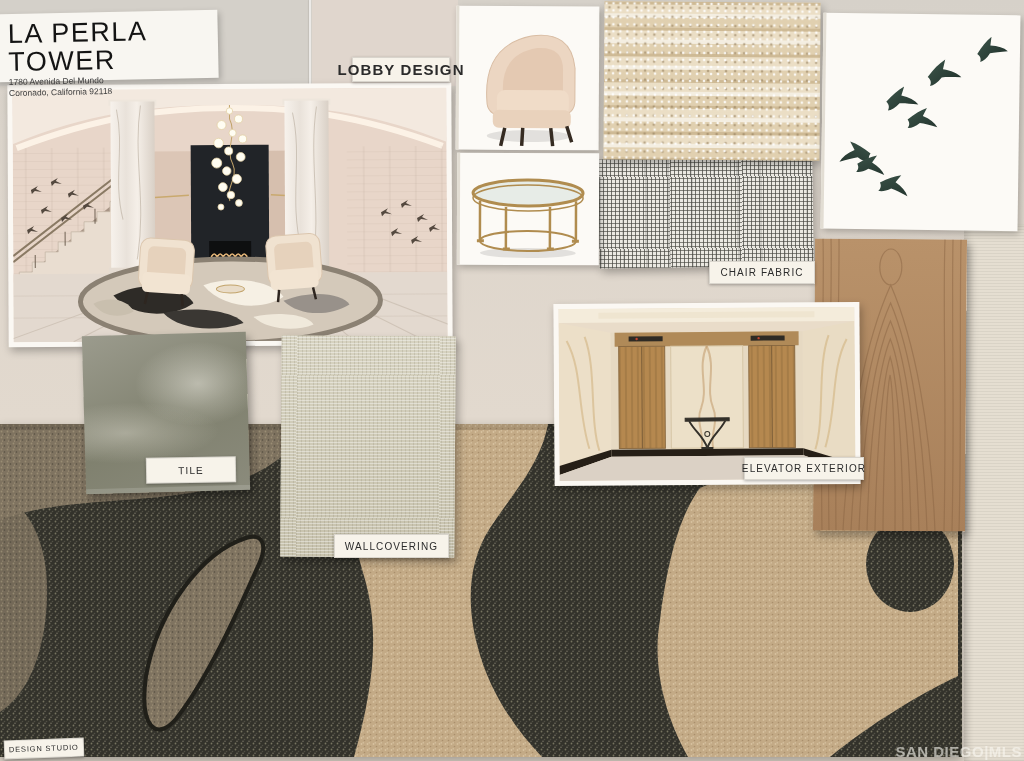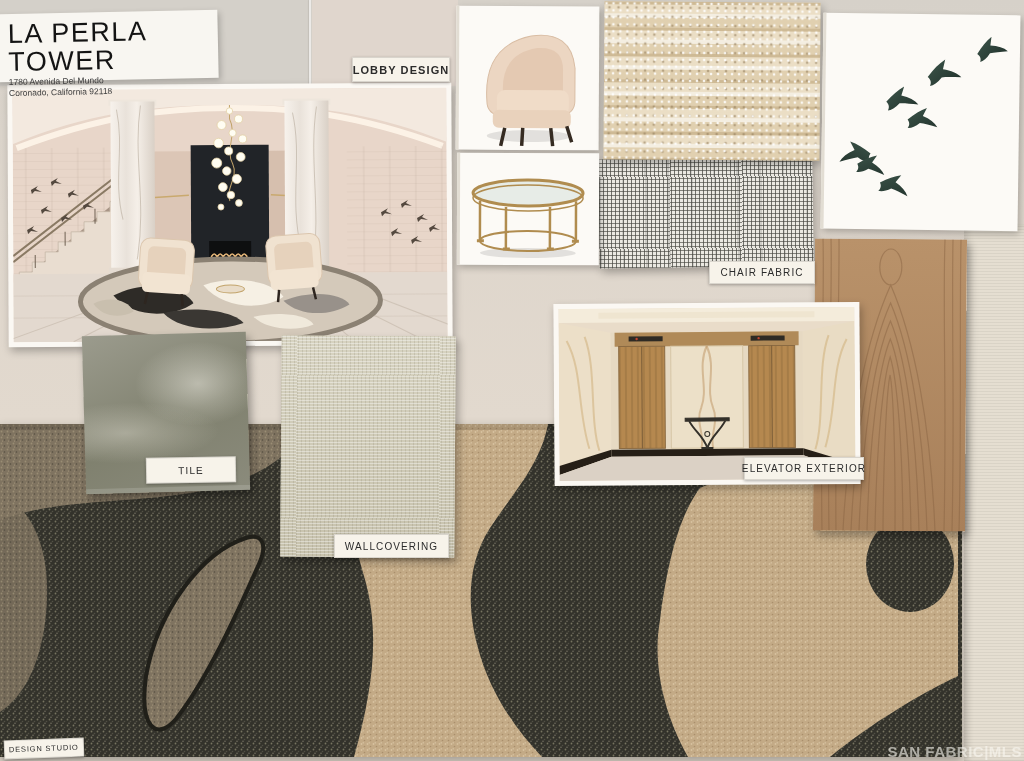--- a/index.html
+++ b/index.html
@@ -134,21 +134,21 @@
     <rect width="962" height="6" fill="#000" opacity=".12"></rect>
   </svg>
 </div>
 
 <div class="title-card abs">
   <h1>LA PERLA TOWER</h1>
   <div class="addr">1780 Avenida Del Mundo</div>
   <div class="addr">Coronado, California 92118</div>
 </div>
 
-<div class="tag" style="left:352px;top:57px;width:96px;height:23px;font-weight:700;font-size:11px;">LOBBY DESIGN</div>
+<div class="tag" style="left:352px;top:57px;width:96px;height:23px;font-weight:700;font-size:15px;">LOBBY DESIGN</div>
 
 <div class="framed" style="left:8px;top:84px;width:444px;height:262px;z-index:3;transform:rotate(-.3deg);">
   <svg width="434" height="252" viewBox="0 0 434 252">
     <defs>
       <linearGradient id="marble" x1="0" y1="0" x2="1" y2="0">
         <stop offset="0" stop-color="#f7f2ec"></stop>
           <stop offset=".35" stop-color="#e9e2da"></stop>
         <stop offset=".6" stop-color="#f5efe8"></stop>
           <stop offset="1" stop-color="#d9d0c6"></stop>
       </linearGradient>
@@ -400,13 +400,13 @@
 <div class="tag" style="left:744px;top:457px;width:118px;height:21px;">ELEVATOR EXTERIOR</div>
 
 <div class="tile abs"></div>
 <div class="tag" style="left:146px;top:457px;width:88px;height:24px;transform:rotate(-1deg);">TILE</div>
 
 <div class="wallcovering abs"></div>
 <div class="tag" style="left:334px;top:534px;width:113px;height:22px;">WALLCOVERING</div>
 
 <div class="tag" style="left:863px;top:737px;width:82px;height:20px;margin-top:28px;">CARPET</div>
 <div class="tag design-studio" style="left:4px;top:739px;">DESIGN STUDIO</div>
-<div class="watermark abs">SAN FABRIC|MLS</div>
+<div class="watermark abs">SAN DIEGO|MLS</div>
 
 </body></html>

